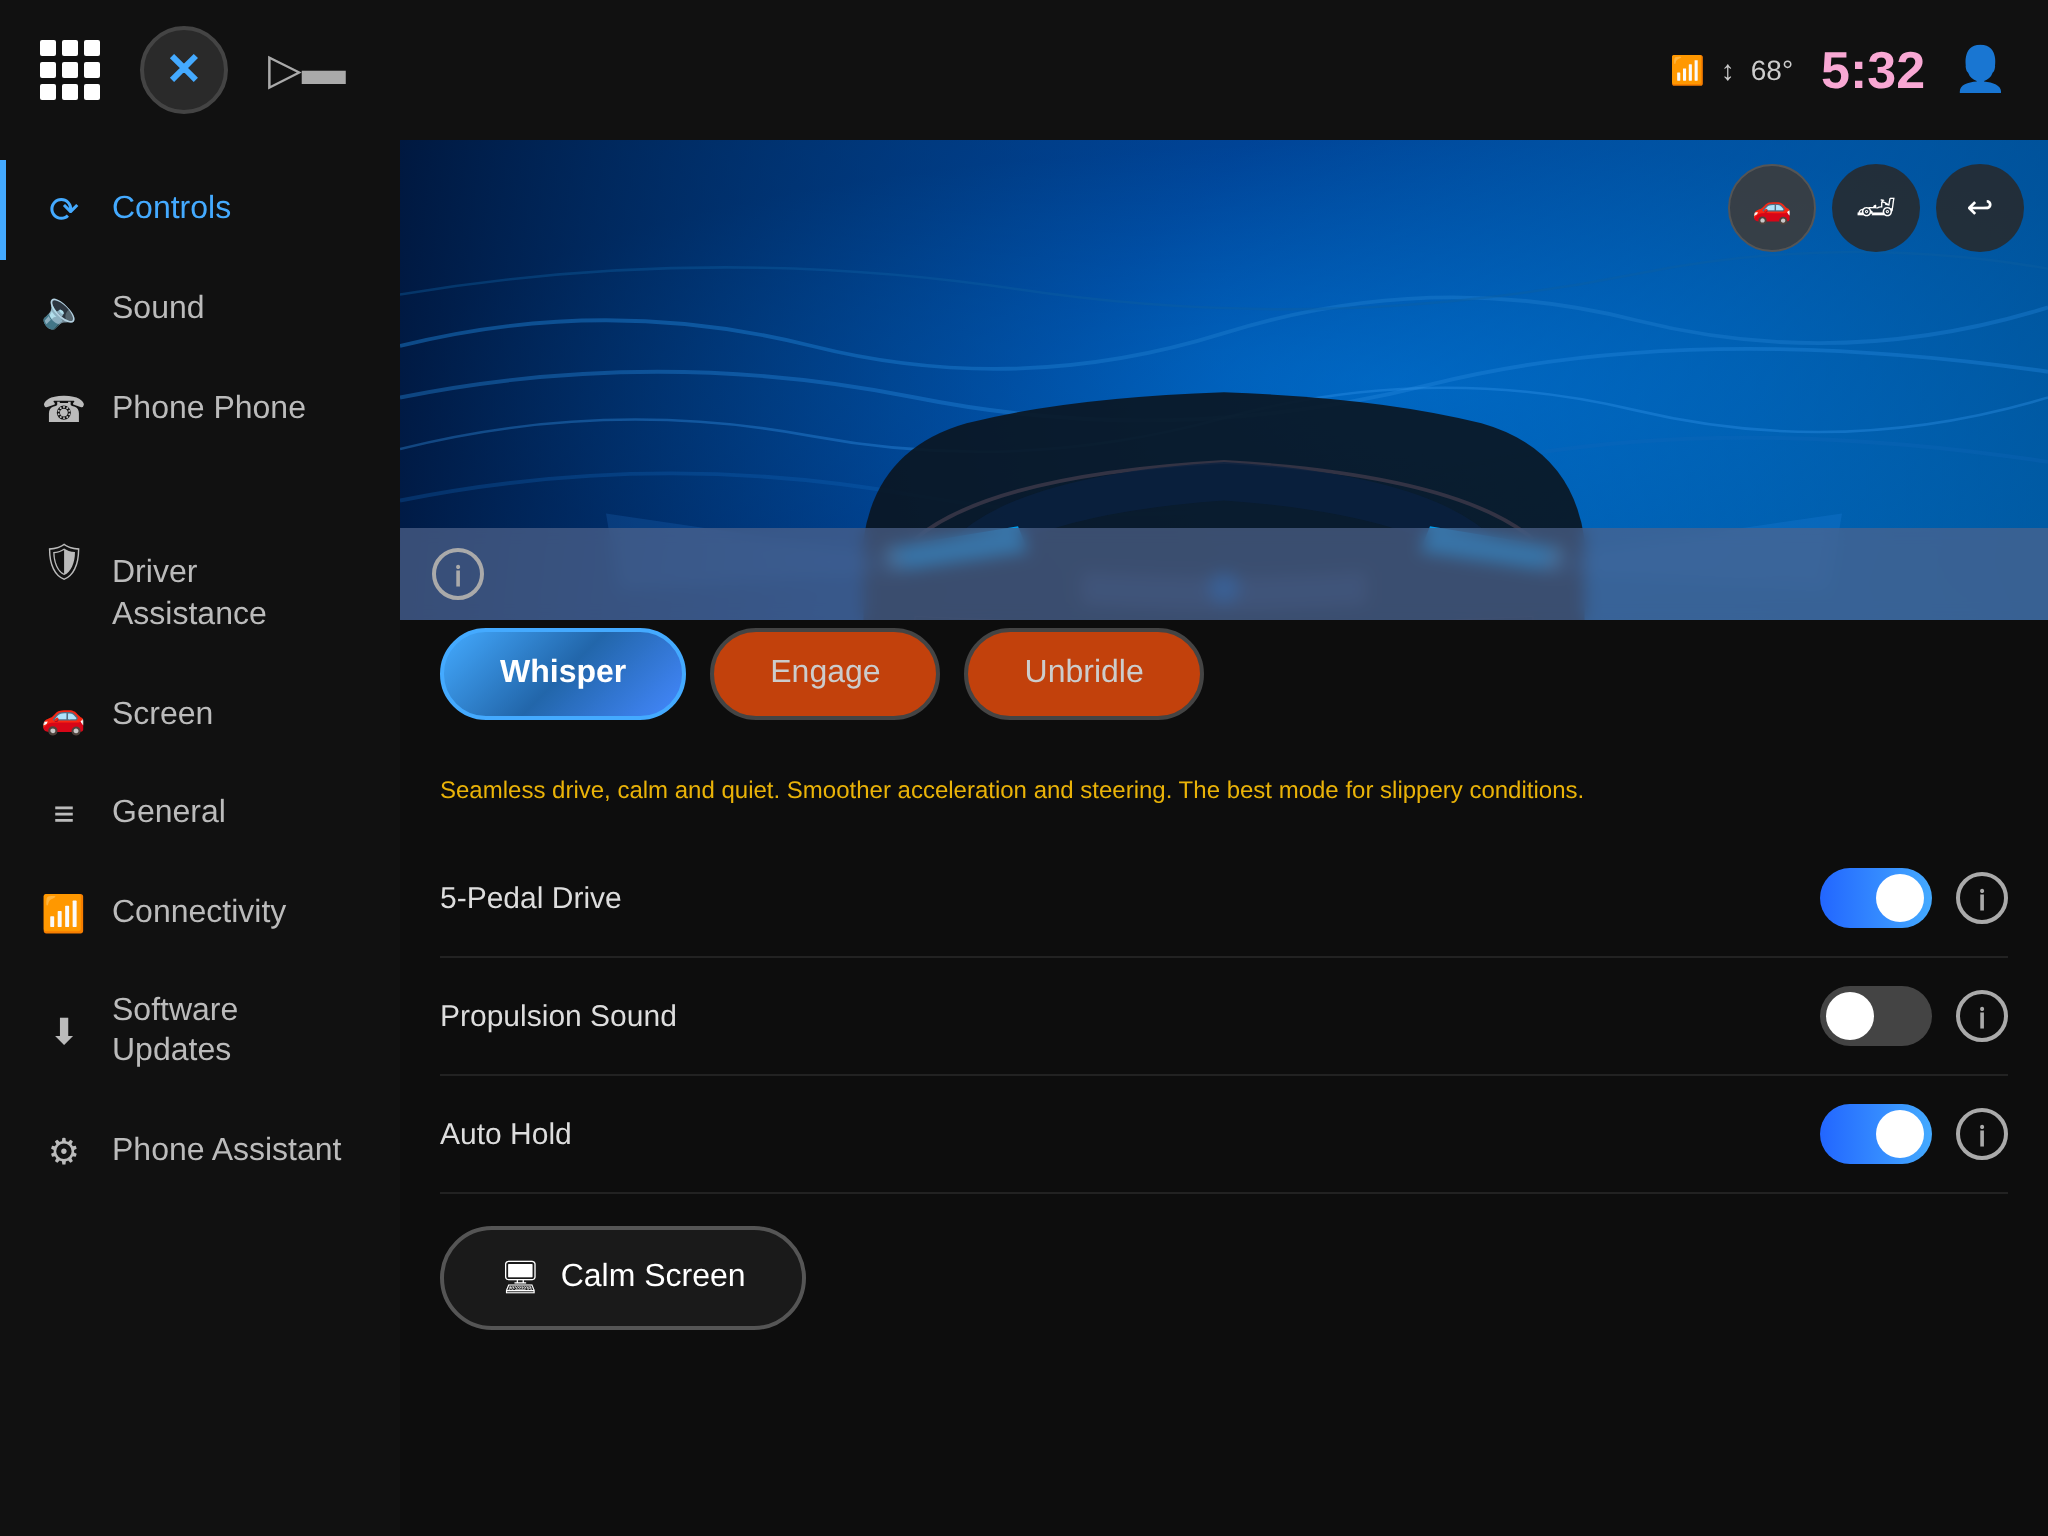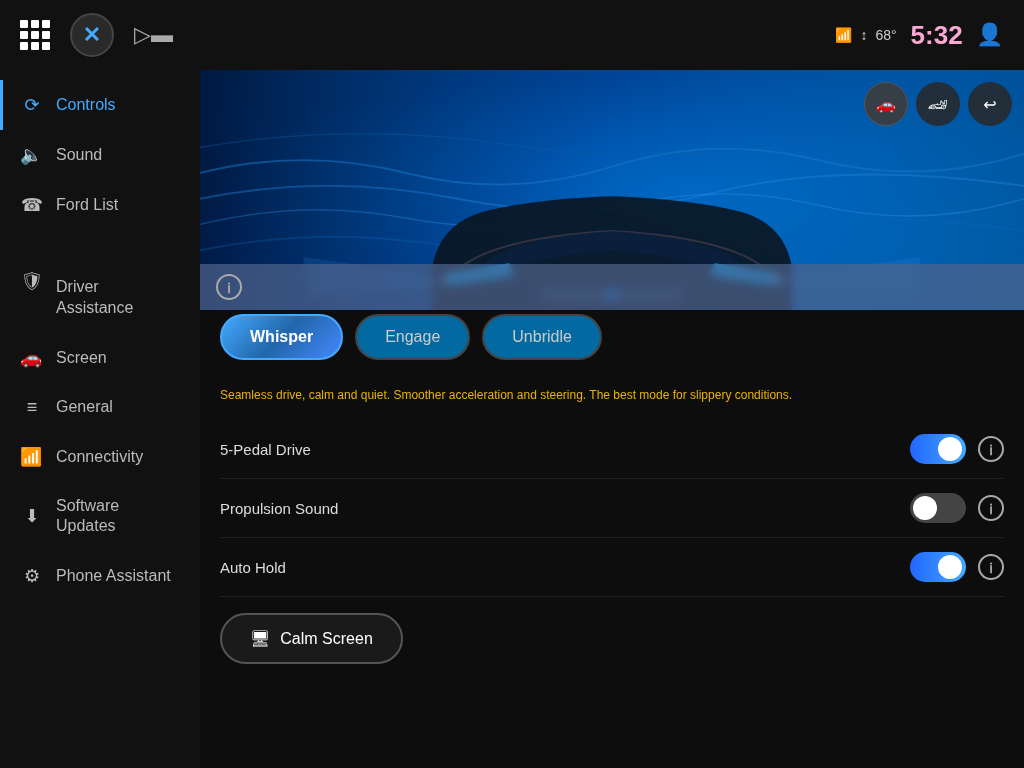--- a/index.html
+++ b/index.html
@@ -228,21 +228,21 @@
 
     .mode-buttons {
       display: flex;
       gap: 12px;
     }
 
     .mode-btn {
       padding: 12px 28px;
       border-radius: 30px;
       border: 2px solid #444;
-      background: #0369a1;
+      background: #c2410c;
       color: #ccc;
       font-size: 16px;
       cursor: pointer;
       transition: all 0.2s;
     }
 
     .mode-btn.active {
       background: linear-gradient(135deg, #4af 0%, #26a, #48f 100%);
       border-color: #4af;
       color: #fff;
@@ -370,21 +370,21 @@
       <div class="sidebar-item active">
         <span class="icon">⟳</span>
         <span class="label">Controls</span>
       </div>
       <div class="sidebar-item">
         <span class="icon">🔈</span>
         <span class="label">Sound</span>
       </div>
       <div class="sidebar-item">
         <span class="icon">☎</span>
-        <span class="label">Ford List</span>
+        <span class="label">Phone Phone</span>
       </div>
       <div class="sidebar-item driver-assistance">
         <span class="icon">🛡</span>
         <span class="label">Driver<br>Assistance</span>
       </div>
       <div class="sidebar-item">
         <span class="icon">🚗</span>
         <span class="label">Screen</span>
       </div>
       <div class="sidebar-item">

